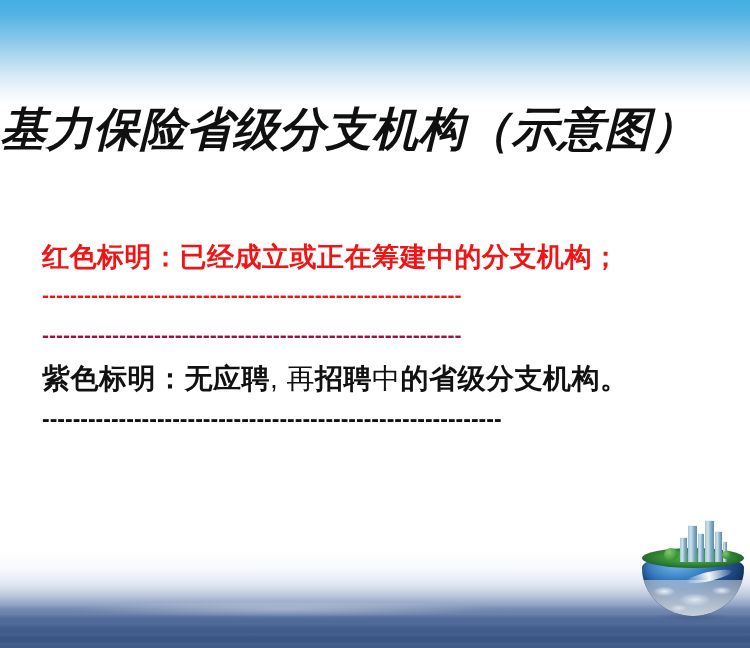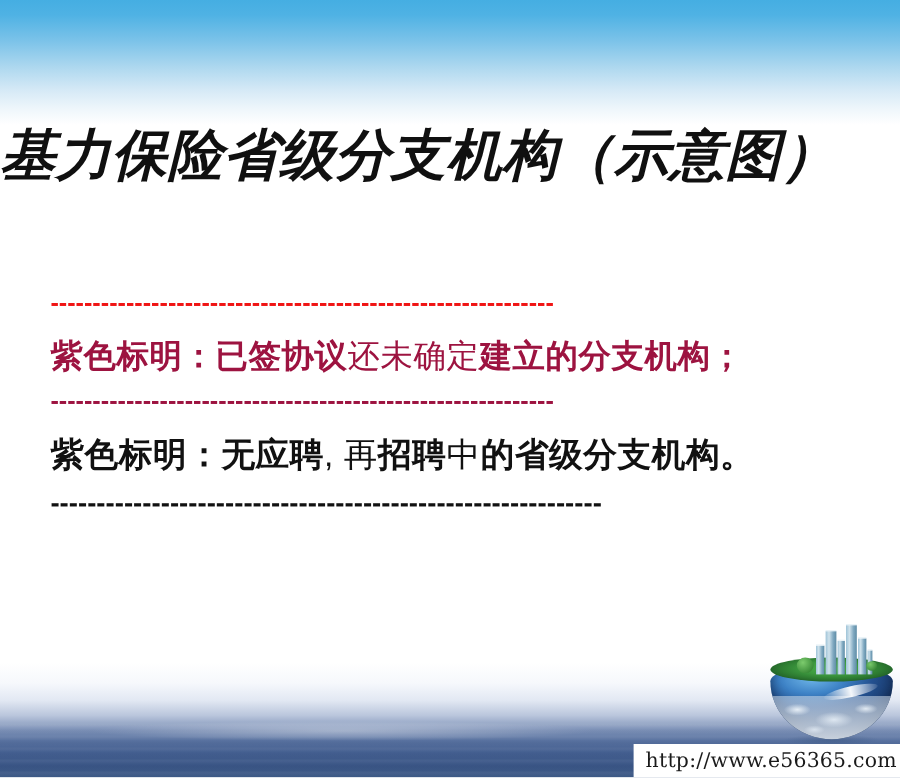--- a/index.html
+++ b/index.html
@@ -256,26 +256,26 @@
   <div class="sky-band"></div>
   <div class="sea-band">
     <div class="sea-glint"></div>
     <div class="sea-ripples"></div>
   </div>
 
   <div class="title">基力保险省级分支机构（示意图）</div>
 
   <div class="legend">
 
+    <div class="legend-row row-red">红色标明：已经成立或正在筹建中的分支机构；</div>
 
     <div class="rule rule-red">------------------------------------------------------------</div>
 
     <div class="gap-a"></div>
 
-    <div class="legend-row row-purple"><span>紫色标明：</span><span>已签协议</span><span class="light">还未确定</span><span>建立的分支机构；</span></div>
 
     <div class="rule rule-purple">------------------------------------------------------------</div>
 
     <div class="gap-b"></div>
 
     <div class="legend-row row-black"><span>紫色标明：</span><span>无应聘</span><span class="light">, 再</span><span>招聘</span><span class="light">中</span><span>的省级分支机构。</span></div>
 
     <div class="rule rule-black">------------------------------------------------------------</div>
   </div>
 
@@ -289,17 +289,14 @@
       <i class="b2"></i>
       <i class="b3"></i>
       <i class="b4"></i>
       <i class="b5"></i>
       <i class="b6"></i>
     </div>
     <div class="tree"></div>
     <div class="tree2"></div>
   </div>
 
-  <div class="url-plate">
-    <span class="url-text">http://www.e56365.com</span>
-  </div>
 
 </div>
 
 </body></html>

